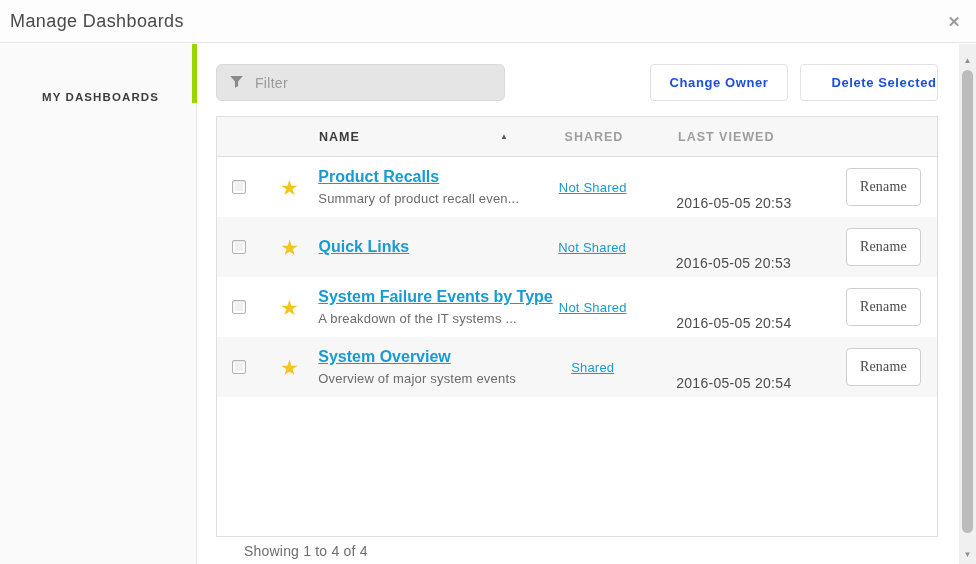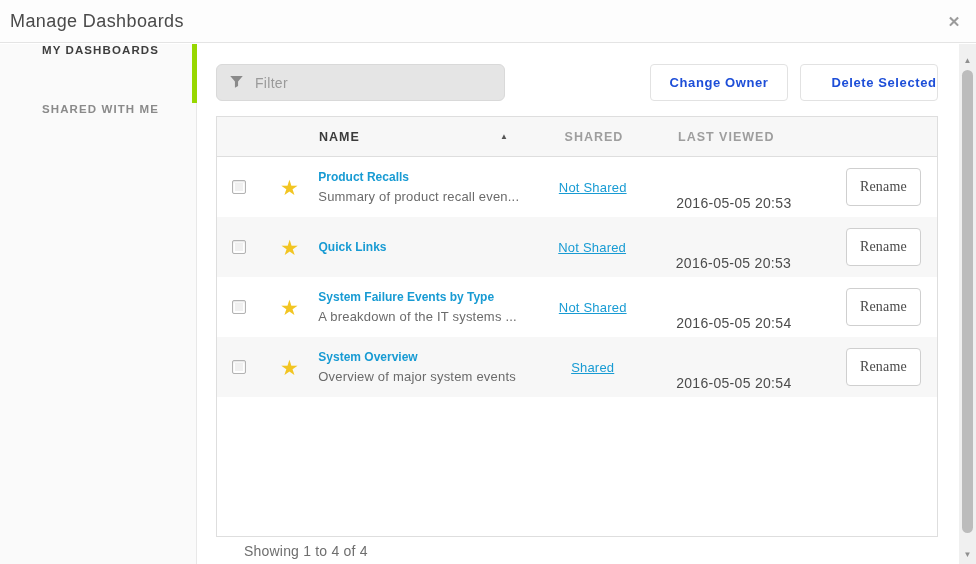--- a/index.html
+++ b/index.html
@@ -26,21 +26,21 @@
     position:absolute;right:12px;top:12px;width:20px;height:20px;
     display:flex;align-items:center;justify-content:center;
     color:#9b9b9b;font-size:15px;font-weight:bold;cursor:pointer;
   }
   
   .sidebar{
     position:absolute;left:0;top:44px;width:197px;height:520px;
     background:#fafafa;border-right:1px solid #e8e8e8;
   }
   .side-item{
-    position:relative;height:59px;display:flex;align-items:flex-start;
+    position:relative;height:59px;display:flex;align-items:flex-end;
     padding-left:42px;font-size:11.5px;font-weight:bold;letter-spacing:1.1px;
     color:#8a8a8a;cursor:pointer;text-transform:uppercase;
   }
   .side-item.active{color:#3d3d3d;}
   .side-item.active .active-bar{
     position:absolute;right:-1px;top:0;width:5px;height:100%;
     background:var(--accent-green);
   }
   
   .main{
@@ -91,22 +91,22 @@
   .hdr-name-wrap .hdr-label{color:#3b3b3b;}
   .sort-arrow{font-size:8px;color:#555;margin-right:6px;}
   .row-check{
     appearance:none;-webkit-appearance:none;width:14px;height:14px;
     border:1px solid #b3b3b3;border-radius:2px;background:#f0f0f0;
     box-shadow:inset 0 1px 2px rgba(0,0,0,.12), inset 0 0 0 2px #fff;
     cursor:pointer;margin:0;
   }
   .star-icon{font-size:21px;color:var(--star-yellow);line-height:1;cursor:pointer;}
   .dash-link{
-    font-size:12px;font-weight:bold;color:var(--link-blue);
-    white-space:nowrap;cursor:pointer;width:max-content;
+    font-size:16px;font-weight:bold;color:var(--link-blue);
+    text-decoration:underline;white-space:nowrap;cursor:pointer;width:max-content;
   }
   .dash-desc{
     font-size:13px;color:#6b6b6b;margin-top:5px;white-space:nowrap;letter-spacing:.2px;
   }
   .shared-link{
     font-size:13px;color:var(--link-blue);text-decoration:underline;
     cursor:pointer;letter-spacing:.2px;
   }
   .viewed-text{font-size:14px;color:#4c4c4c;letter-spacing:.3px;margin-top:32px;}
   .rename-btn{
@@ -141,23 +141,20 @@
 
 <div class="app-header">
   <div class="app-title">Manage Dashboards</div>
   <div class="close-btn">✕</div>
 </div>
 
 <div class="sidebar">
   <div class="side-item active">
     <span>MY DASHBOARDS</span>
     <span class="active-bar"></span>
-  </div>
-  <div class="side-item">
-    <span>SHARED WITH ME</span>
   </div>
 </div>
 
 <div class="main">
 
   <div class="filter-wrap">
     <svg width="15" height="15" viewBox="0 0 24 24">
       <path d="M2 3h20l-7.5 9v7l-5 3v-10z" fill="#8a8a8a"></path>
     </svg>
     <input class="filter-input" type="text" placeholder="Filter" style="">

